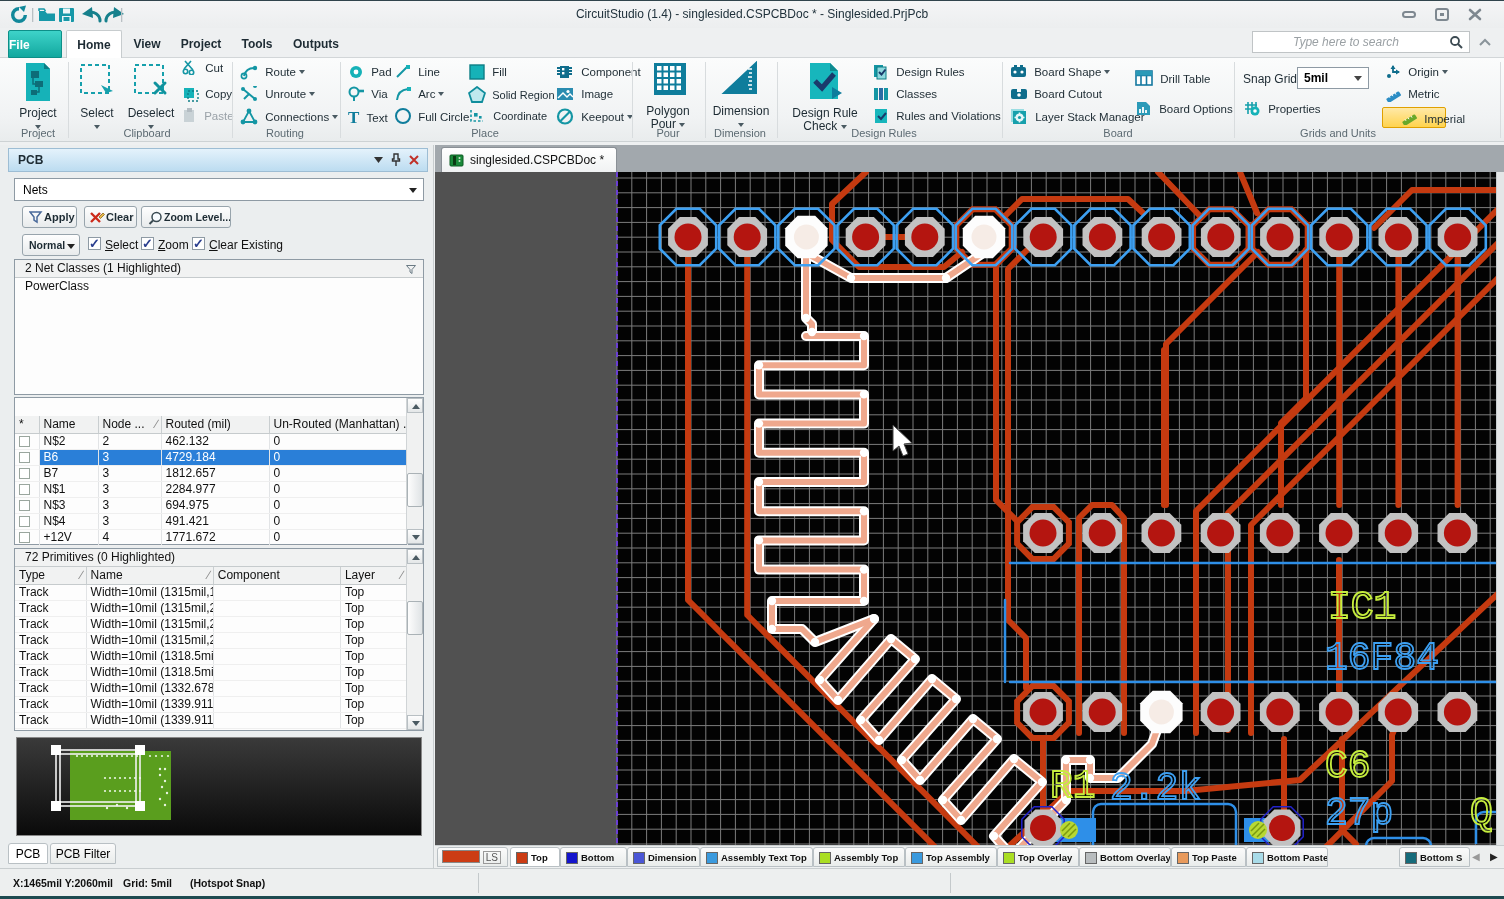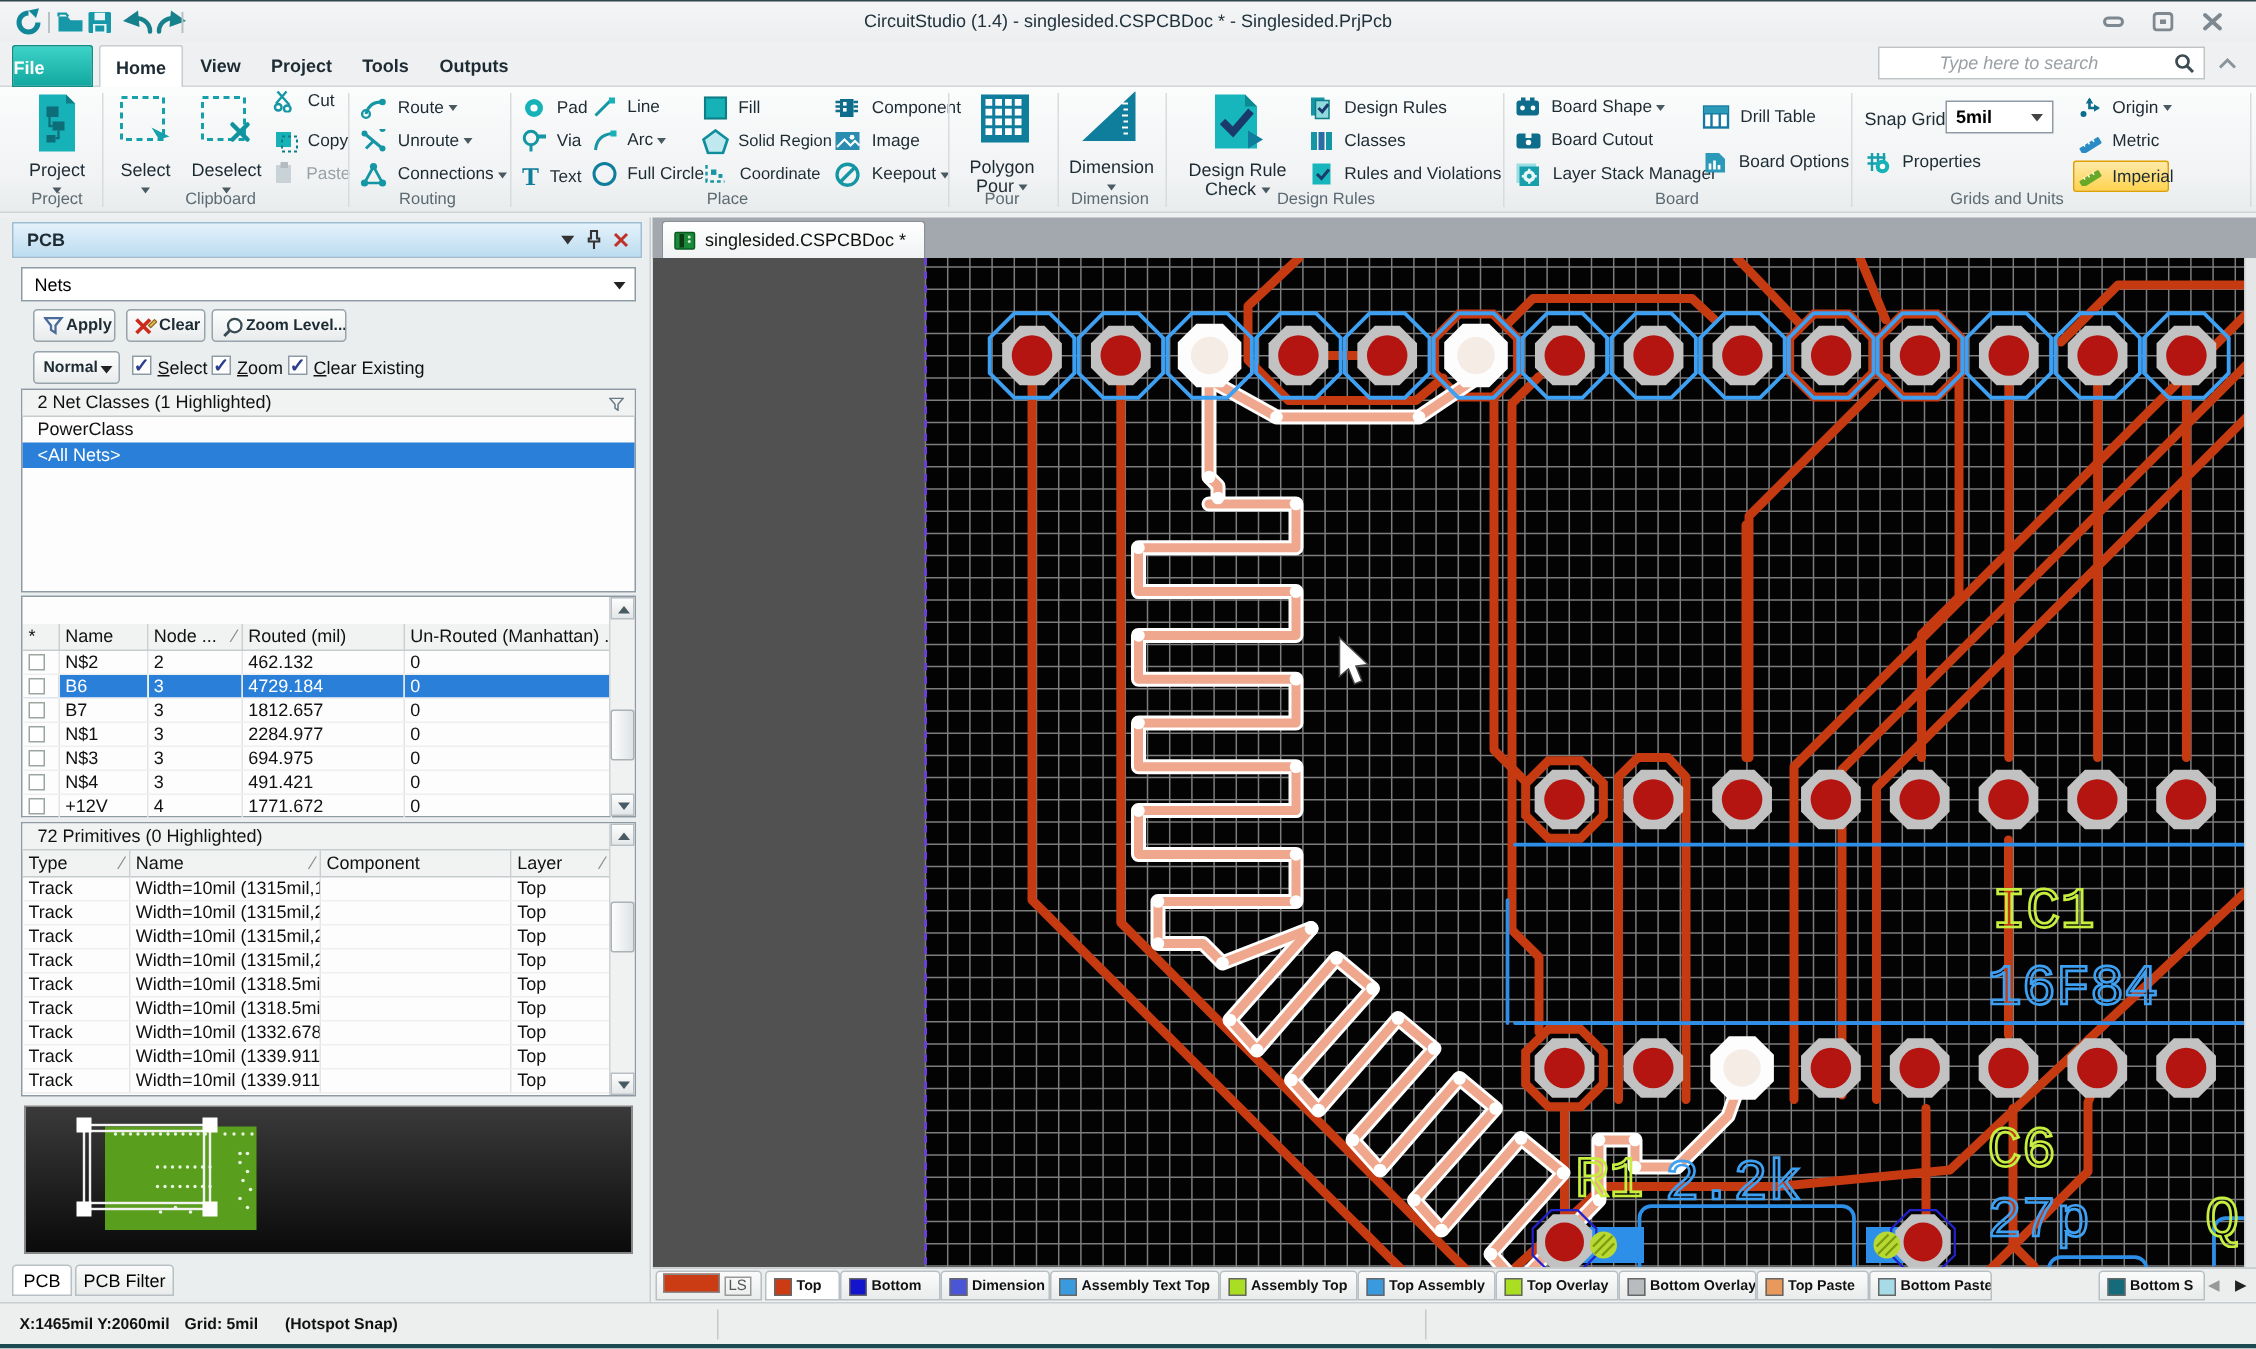--- a/index.html
+++ b/index.html
@@ -426,21 +426,21 @@
       </svg>
     <span class="lbl">Origin</span><span class="dn"></span>
   </div>
   <div class="smallbtn" style="left:1385px;top:28px;">
     <svg width="17" height="16" viewBox="0 0 17 16">
         <rect x="1" y="9" width="15" height="5" rx="1" transform="rotate(-32 8 11)" fill="#2a8cc4"></rect>
         <path d="M4 10.2 l1 1.6 M7 8.6 l1 1.6 M10 7 l1 1.6" stroke="#fff" stroke-width="1"></path>
       </svg>
     <span class="lbl">Metric</span>
   </div>
-  <div class="smallbtn" style="left:1382px;top:49px;width:64px;height:21px;background:linear-gradient(#ffe9a8,#ffd34e);border:1px solid #e0a000;border-radius:2px;padding-left:2px;line-height:20px;">
+  <div class="smallbtn" style="left:1382px;top:49px;width:64px;height:21px;background:linear-gradient(#ffe9a8,#ffd34e);border:1px solid #e0a000;border-radius:2px;padding-left:18px;line-height:20px;">
     <svg width="17" height="14" viewBox="0 0 17 14" style="vertical-align:-3px;">
         <rect x="1" y="7" width="15" height="5" rx="1" transform="rotate(-32 8 9)" fill="#6aa82a"></rect>
         <path d="M4 8.2 l1 1.6 M7 6.6 l1 1.6 M10 5 l1 1.6" stroke="#fff" stroke-width="1"></path>
       </svg>
     <span class="lbl">Imperial</span>
   </div>
   <div class="glabel" style="left:1288px;">Grids and Units</div>
   <div class="gsep" style="left:1500px;"></div>
 </div>
 
@@ -494,21 +494,20 @@
   <div class="cb" style="left:192px;top:92px;"></div>
     <div class="cblbl" style="left:209px;top:93px;"><u>C</u>lear Existing</div>
 
   <div class="pbox" style="left:14px;top:114px;width:410px;height:136px;background:#fdfdfd;">
     <div class="listhdr">2 Net Classes (1 Highlighted)
       <svg style="position:absolute;right:7px;top:5px" width="10" height="9" viewBox="0 0 10 9">
           <path d="M0.5 0.5 h9 l-3.5 4 v4 l-2 -1.5 v-2.5 z" fill="none" stroke="#6a7a84" stroke-width="1"></path>
         </svg>
     </div>
     <div style="position:absolute;left:0;right:0;top:18px;height:17px;font-size:12px;padding-left:10px;line-height:16px;color:#111;">PowerClass</div>
-    <div class="selrow" style="position:absolute;left:0;right:0;top:35px;height:17px;font-size:12px;padding-left:10px;line-height:16px;">&lt;All Nets&gt;</div>
   </div>
 
   <div class="pbox" style="left:14px;top:252px;width:410px;height:148px;background:#fdfdfd;">
     <table class="grid" style="position:absolute;left:0;top:18px;width:392px;">
       <colgroup>
           <col style="width:24px">
           <col style="width:59px">
           <col style="width:63px">
           <col style="width:108px">
           <col style="width:138px">

